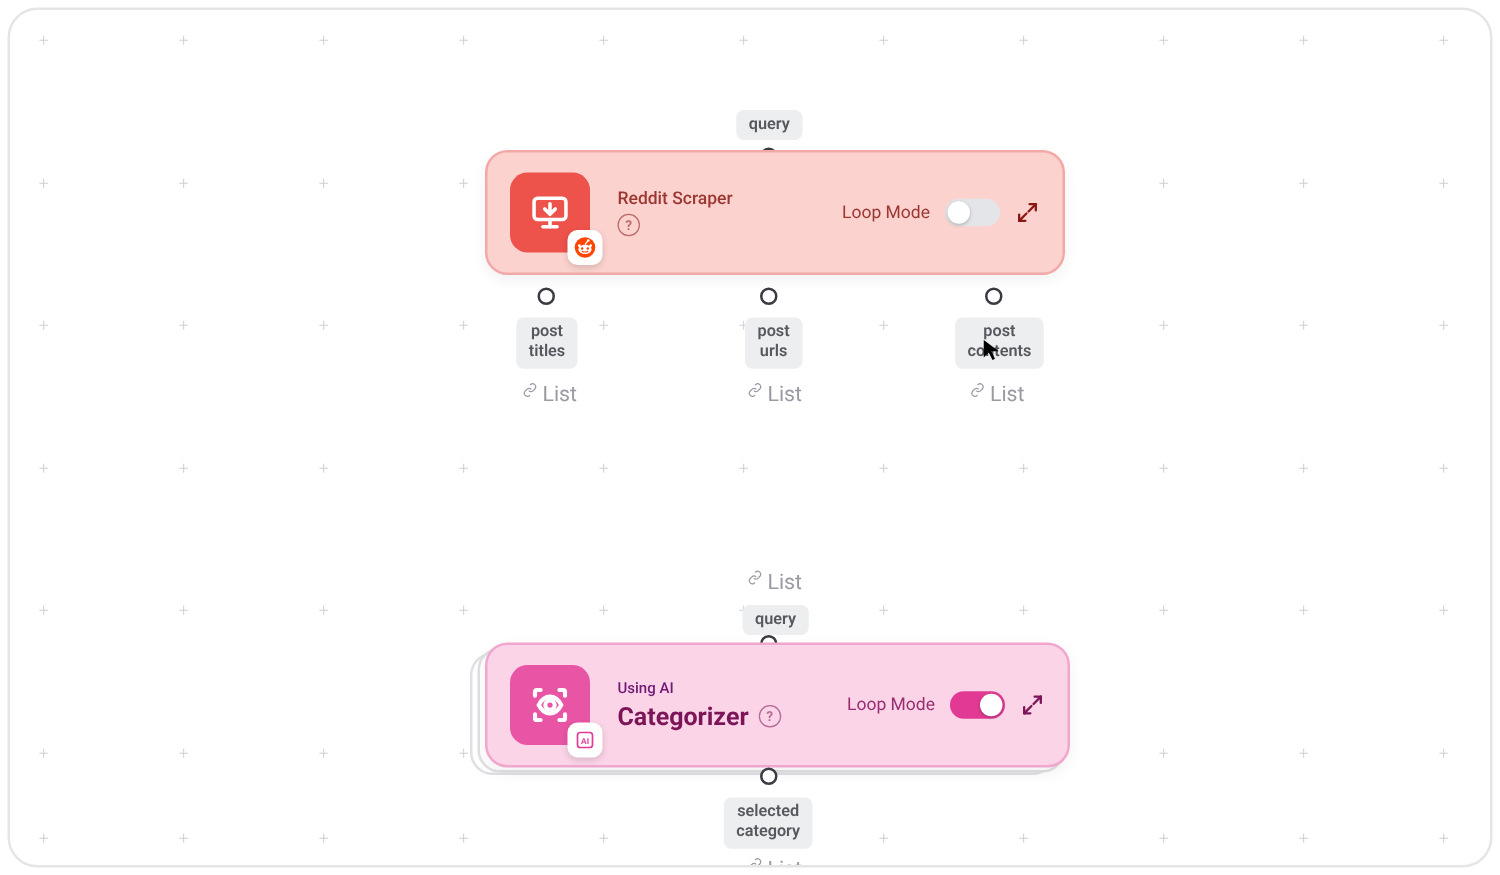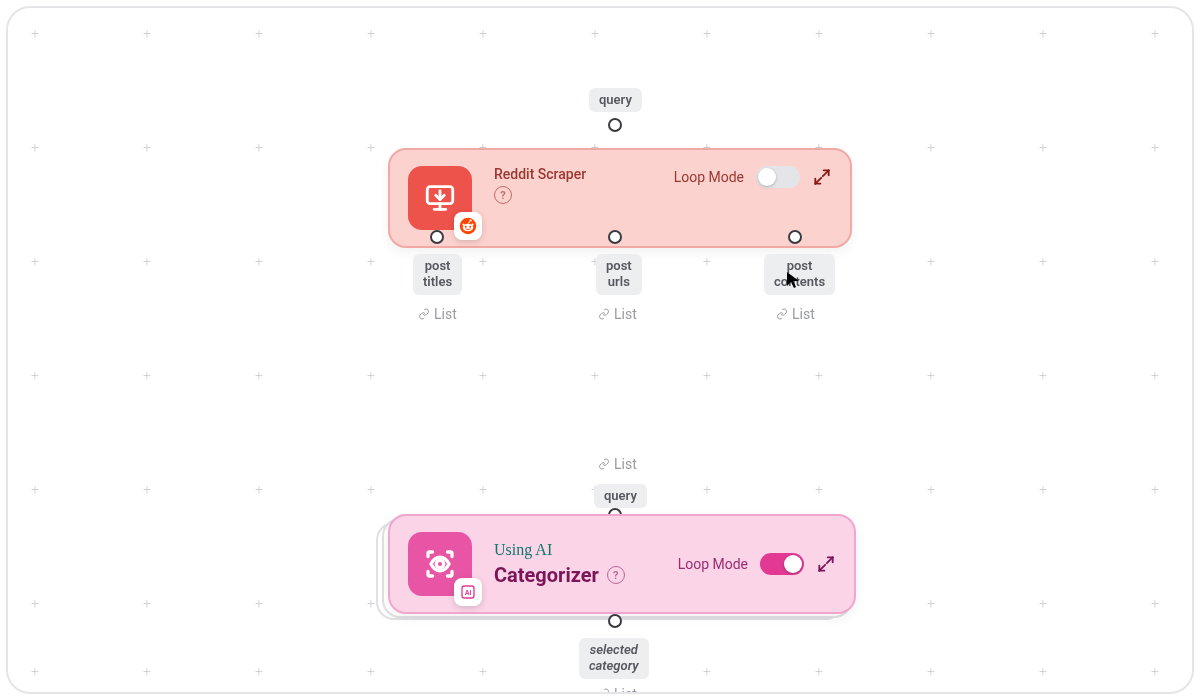--- a/index.html
+++ b/index.html
@@ -2,52 +2,52 @@
 <html><head>
 <meta charset="utf-8">
 <style>
   * { box-sizing: border-box; margin: 0; padding: 0; }
   html, body { width: 1200px; height: 700px; overflow: hidden; font-family: -apple-system, BlinkMacSystemFont, 'Segoe UI', Roboto, sans-serif; background: #fff; }
   .frame { position: absolute; left: 6px; top: 6px; width: 1188px; height: 688px; border: 2px solid #e5e5e8; border-radius: 24px; background: #fff; overflow: hidden; }
   .canvas { position: absolute; inset: 0; }
   .plus { position: absolute; color: #d0d0d6; font-size: 14px; font-weight: 300; user-select: none; }
 
   .pill { position: absolute; background: #edeef0; border-radius: 6px; padding: 4px 10px; font-size: 13px; font-weight: 600; color: #57575e; text-align: center; line-height: 1.25; }
-  .list-tag { position: absolute; color: #9a9aa4; font-size: 14px; display: flex; align-items: center; gap: 4px; }
+  .list-tag { position: absolute; color: #9a9aa4; font-size: 17px; display: flex; gap: 4px; }
   .list-tag svg { width: 12px; height: 12px; }
 
   .port { position: absolute; width: 14px; height: 14px; border: 2px solid #3a3a42; border-radius: 50%; background: #fff; }
 
   
   .node1 {
-    position: absolute; left: 380px; top: 140px; width: 464px; height: 100px;
+    position: absolute; left: 380px; top: 112px; width: 464px; height: 100px;
     background: #fbd2ce; border: 2px solid #f2a9a6; border-radius: 18px;
     box-shadow: 0 4px 12px rgba(0,0,0,0.06);
-    display: flex; align-items: flex-start; padding: 16px 18px;
+    display: flex; align-items: center; padding: 16px 18px;
   }
   .node1 .icon-slot { position: relative; width: 64px; height: 64px; background: #ed524b; border-radius: 14px; display:flex; align-items:center; justify-content:center; }
   .node1 .badge { position: absolute; right: -10px; bottom: -10px; width: 28px; height: 28px; background:#fff; border-radius: 8px; box-shadow: 0 2px 6px rgba(0,0,0,0.15); display:flex; align-items:center; justify-content:center; }
   .node1 .texts { margin-left: 22px; flex: 1; }
   .node1 .subtitle { color: #9b3732; font-size: 14px; font-weight: 500; }
   .node1 .title { color: #8a1815; font-size: 20px; font-weight: 700; margin-top: 4px; display:flex; align-items:center; gap:8px; }
   .node1 .controls { display:flex; align-items:center; gap:12px; }
   .node1 .loop-label { color:#9b3732; font-size:14px; }
   .toggle-off { width: 44px; height: 22px; background:#e4e5e8; border-radius: 20px; position:relative; }
   .toggle-off::after { content:""; position:absolute; left:2px; top:2px; width:18px; height:18px; background:#fff; border-radius:50%; box-shadow:0 1px 3px rgba(0,0,0,0.25); }
   .expand { color:#8a1815; }
 
   
   .node2-stack { position:absolute; left: 368px; top: 506px; width: 480px; height: 112px; }
   .node2-back2 { position:absolute; left:0; top:8px; width:468px; height:98px; background:#fff; border:2px solid #e0e0e4; border-radius:18px; }
   .node2-back1 { position:absolute; left:6px; top:4px; width:470px; height:100px; background:#fff; border:2px solid #e0e0e4; border-radius:18px; }
   .node2 { position:absolute; left:12px; top:0; width:468px; height:100px; background:#fbd4e7; border:2px solid #f1a6cd; border-radius:18px; box-shadow:0 4px 12px rgba(0,0,0,0.06); display:flex; align-items:center; padding:16px 18px; }
   .node2 .icon-slot { position:relative; width:64px; height:64px; background:#e855a5; border-radius:14px; display:flex; align-items:center; justify-content:center; }
   .node2 .badge { position:absolute; right:-10px; bottom:-10px; width:28px; height:28px; background:#fff; border-radius:8px; box-shadow:0 2px 6px rgba(0,0,0,0.15); display:flex; align-items:center; justify-content:center; }
   .node2 .texts { margin-left:22px; flex:1; }
-  .node2 .subtitle { color:#0f766e; font-size:16px; font-weight:500;font-family:Liberation Serif, serif; }
+  .node2 .subtitle { color:#701a75; font-size:12px; font-weight:500; }
   .node2 .title { color:#7c1458; font-size:20px; font-weight:700; margin-top:4px; display:flex; align-items:center; gap:8px; }
   .node2 .controls { display:flex; align-items:center; gap:12px; }
   .node2 .loop-label { color:#9a2d72; font-size:14px; }
   .toggle-on { width:44px; height:22px; background:#e23a94; border-radius:20px; position:relative; }
   .toggle-on::after { content:""; position:absolute; right:2px; top:2px; width:18px; height:18px; background:#fff; border-radius:50%; box-shadow:0 1px 3px rgba(0,0,0,0.25); }
   .expand2 { color:#7c1458; }
 
   .help-icon { width:18px; height:18px; border:1.5px solid currentColor; border-radius:50%; display:inline-flex; align-items:center; justify-content:center; font-size:11px; font-weight:700; opacity:0.55; }
 
   .cursor { position:absolute; left:778px; top:263px; font-size:14px; color:#000; }
@@ -269,21 +269,21 @@
               <line x1="20" y1="4" x2="13" y2="11"></line>
             <line x1="10" y1="20" x2="4" y2="20"></line>
               <line x1="4" y1="20" x2="4" y2="14"></line>
               <line x1="4" y1="20" x2="11" y2="13"></line>
           </svg>
         </div>
       </div>
     </div>
 
     <div class="port" style="left:600px; top:606px;"></div>
-    <div class="pill" style="left:571px; top:630px; white-space:pre; text-align:center;font-style:italic;">selected
+    <div class="pill" style="left:571px; top:630px; white-space:pre; text-align:center;">selected
 category</div>
     <div class="list-tag" style="left:590px; top:678px;">
       <svg viewBox="0 0 24 24" fill="none" stroke="currentColor" stroke-width="2">
           <path d="M10 13a5 5 0 0 0 7 0l3-3a5 5 0 0 0-7-7l-1 1"></path>
           <path d="M14 11a5 5 0 0 0-7 0l-3 3a5 5 0 0 0 7 7l1-1"></path>
         </svg>
       <span>List</span>
     </div>
 
   </div>

